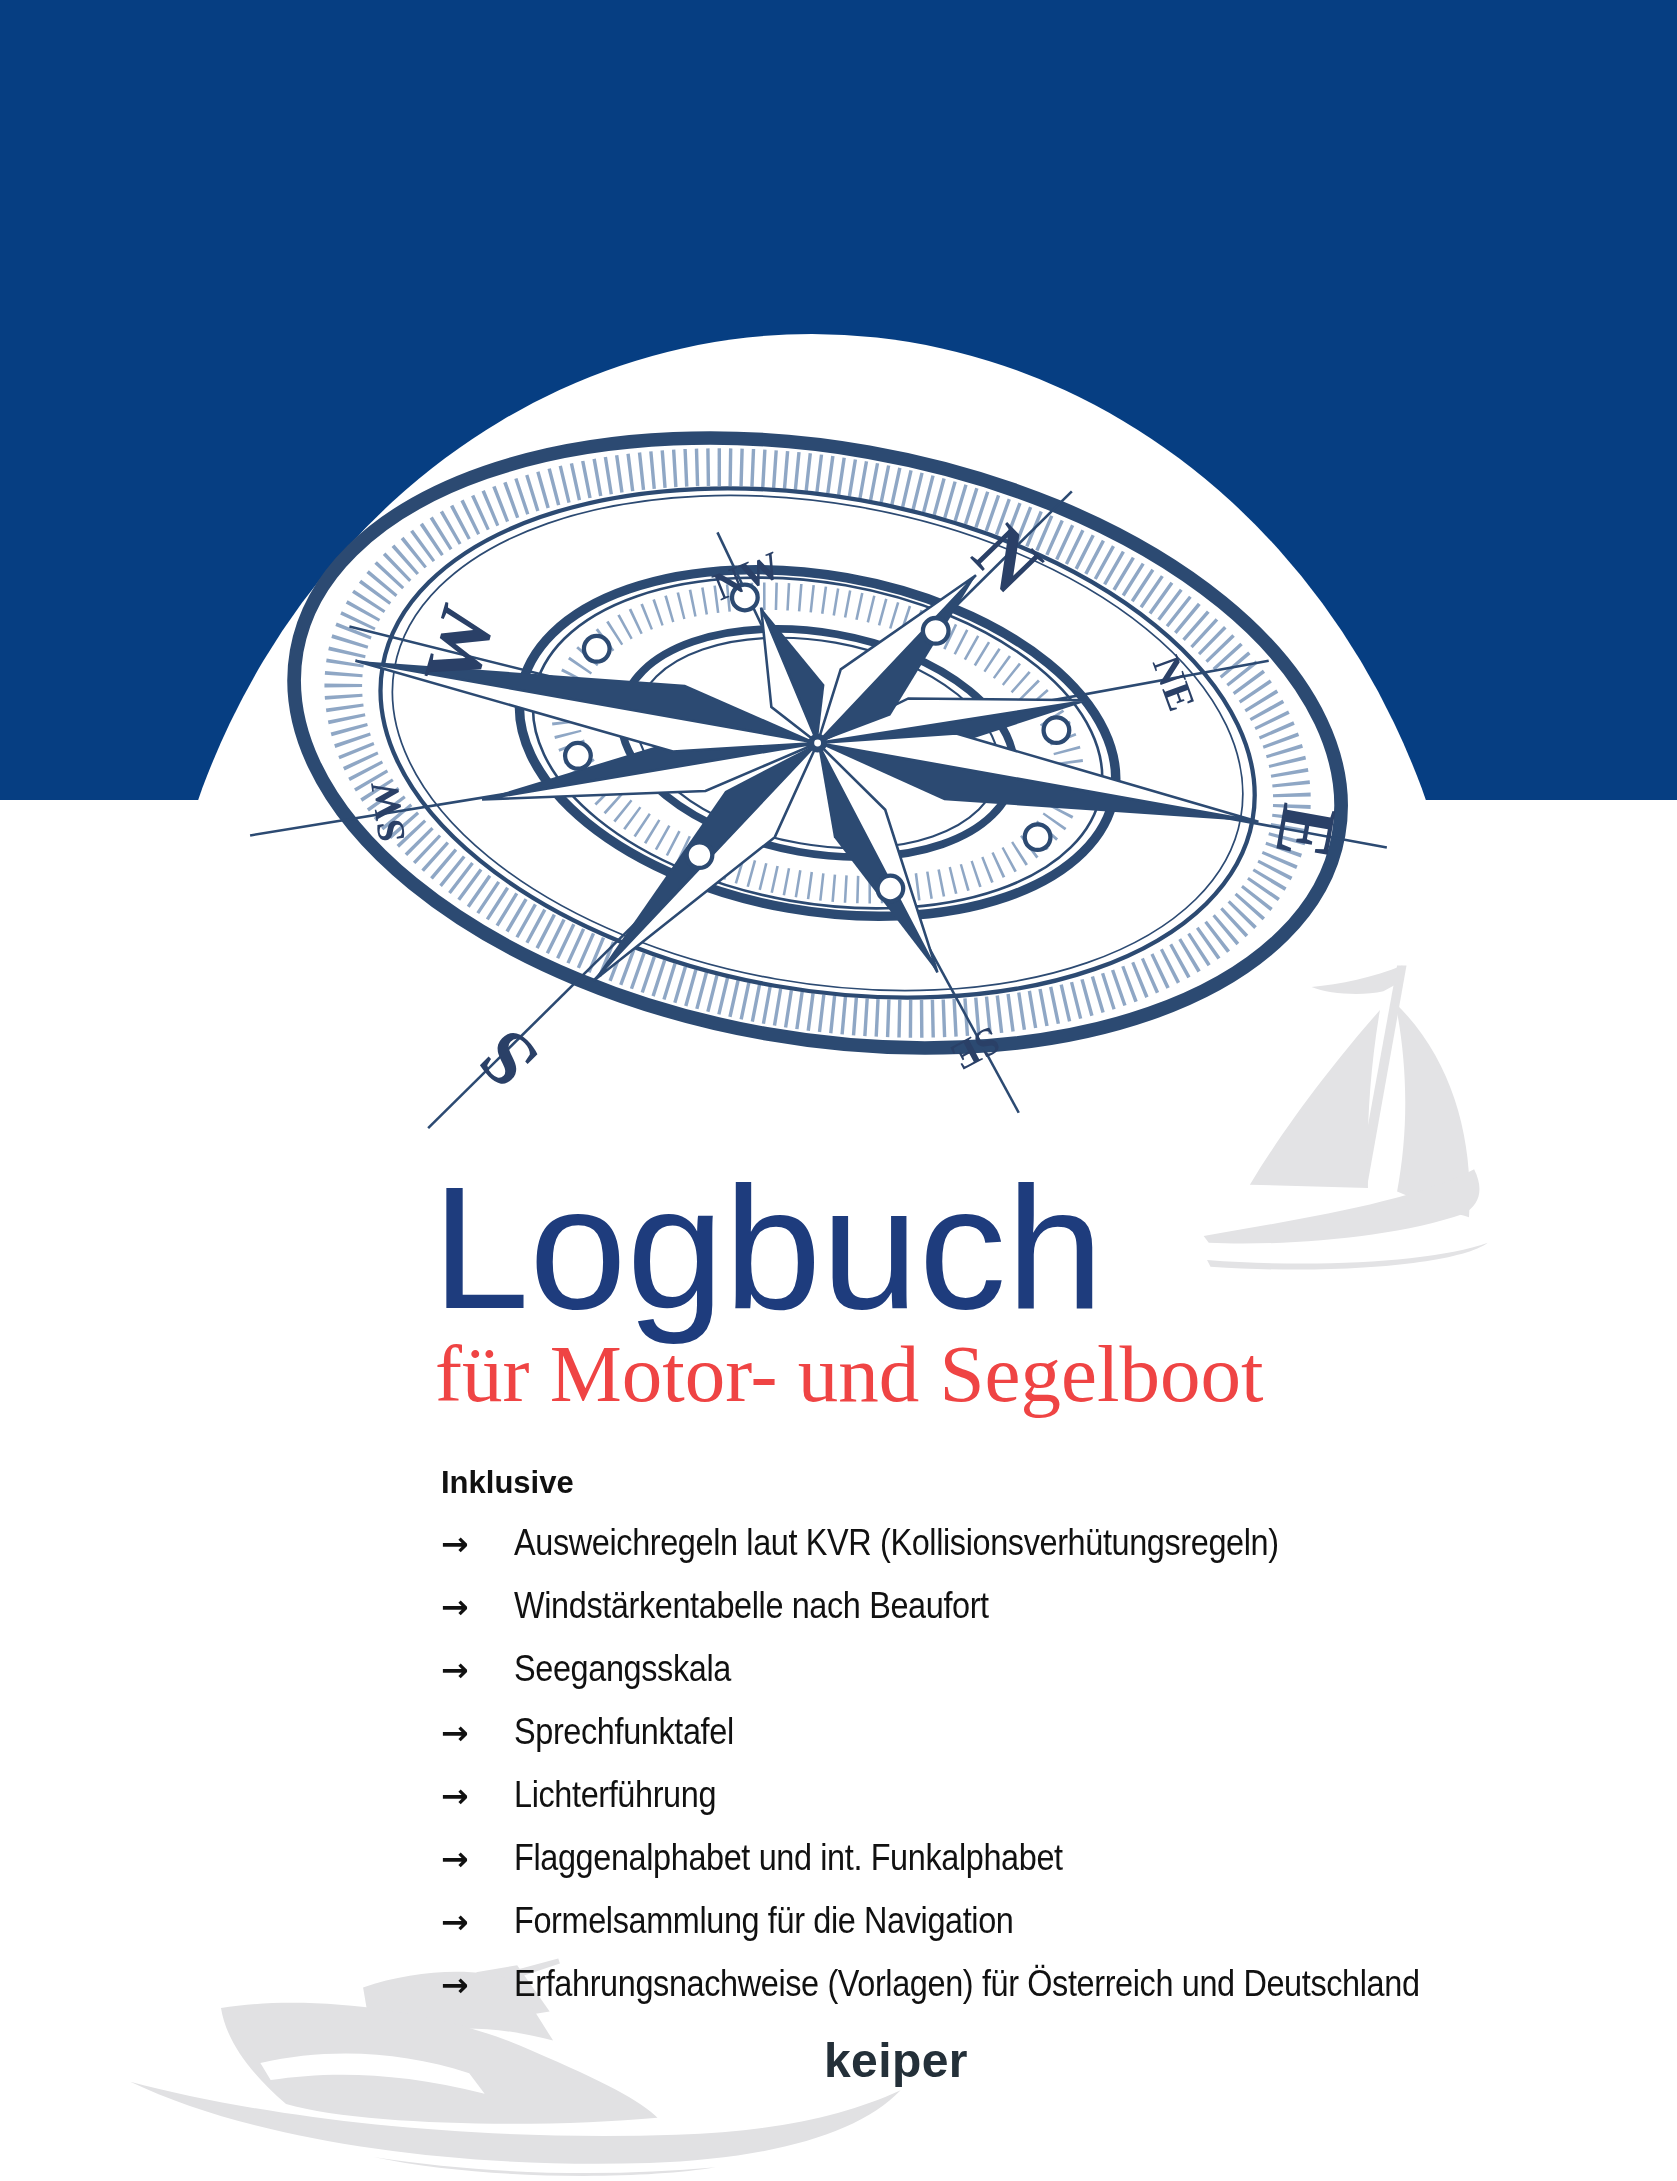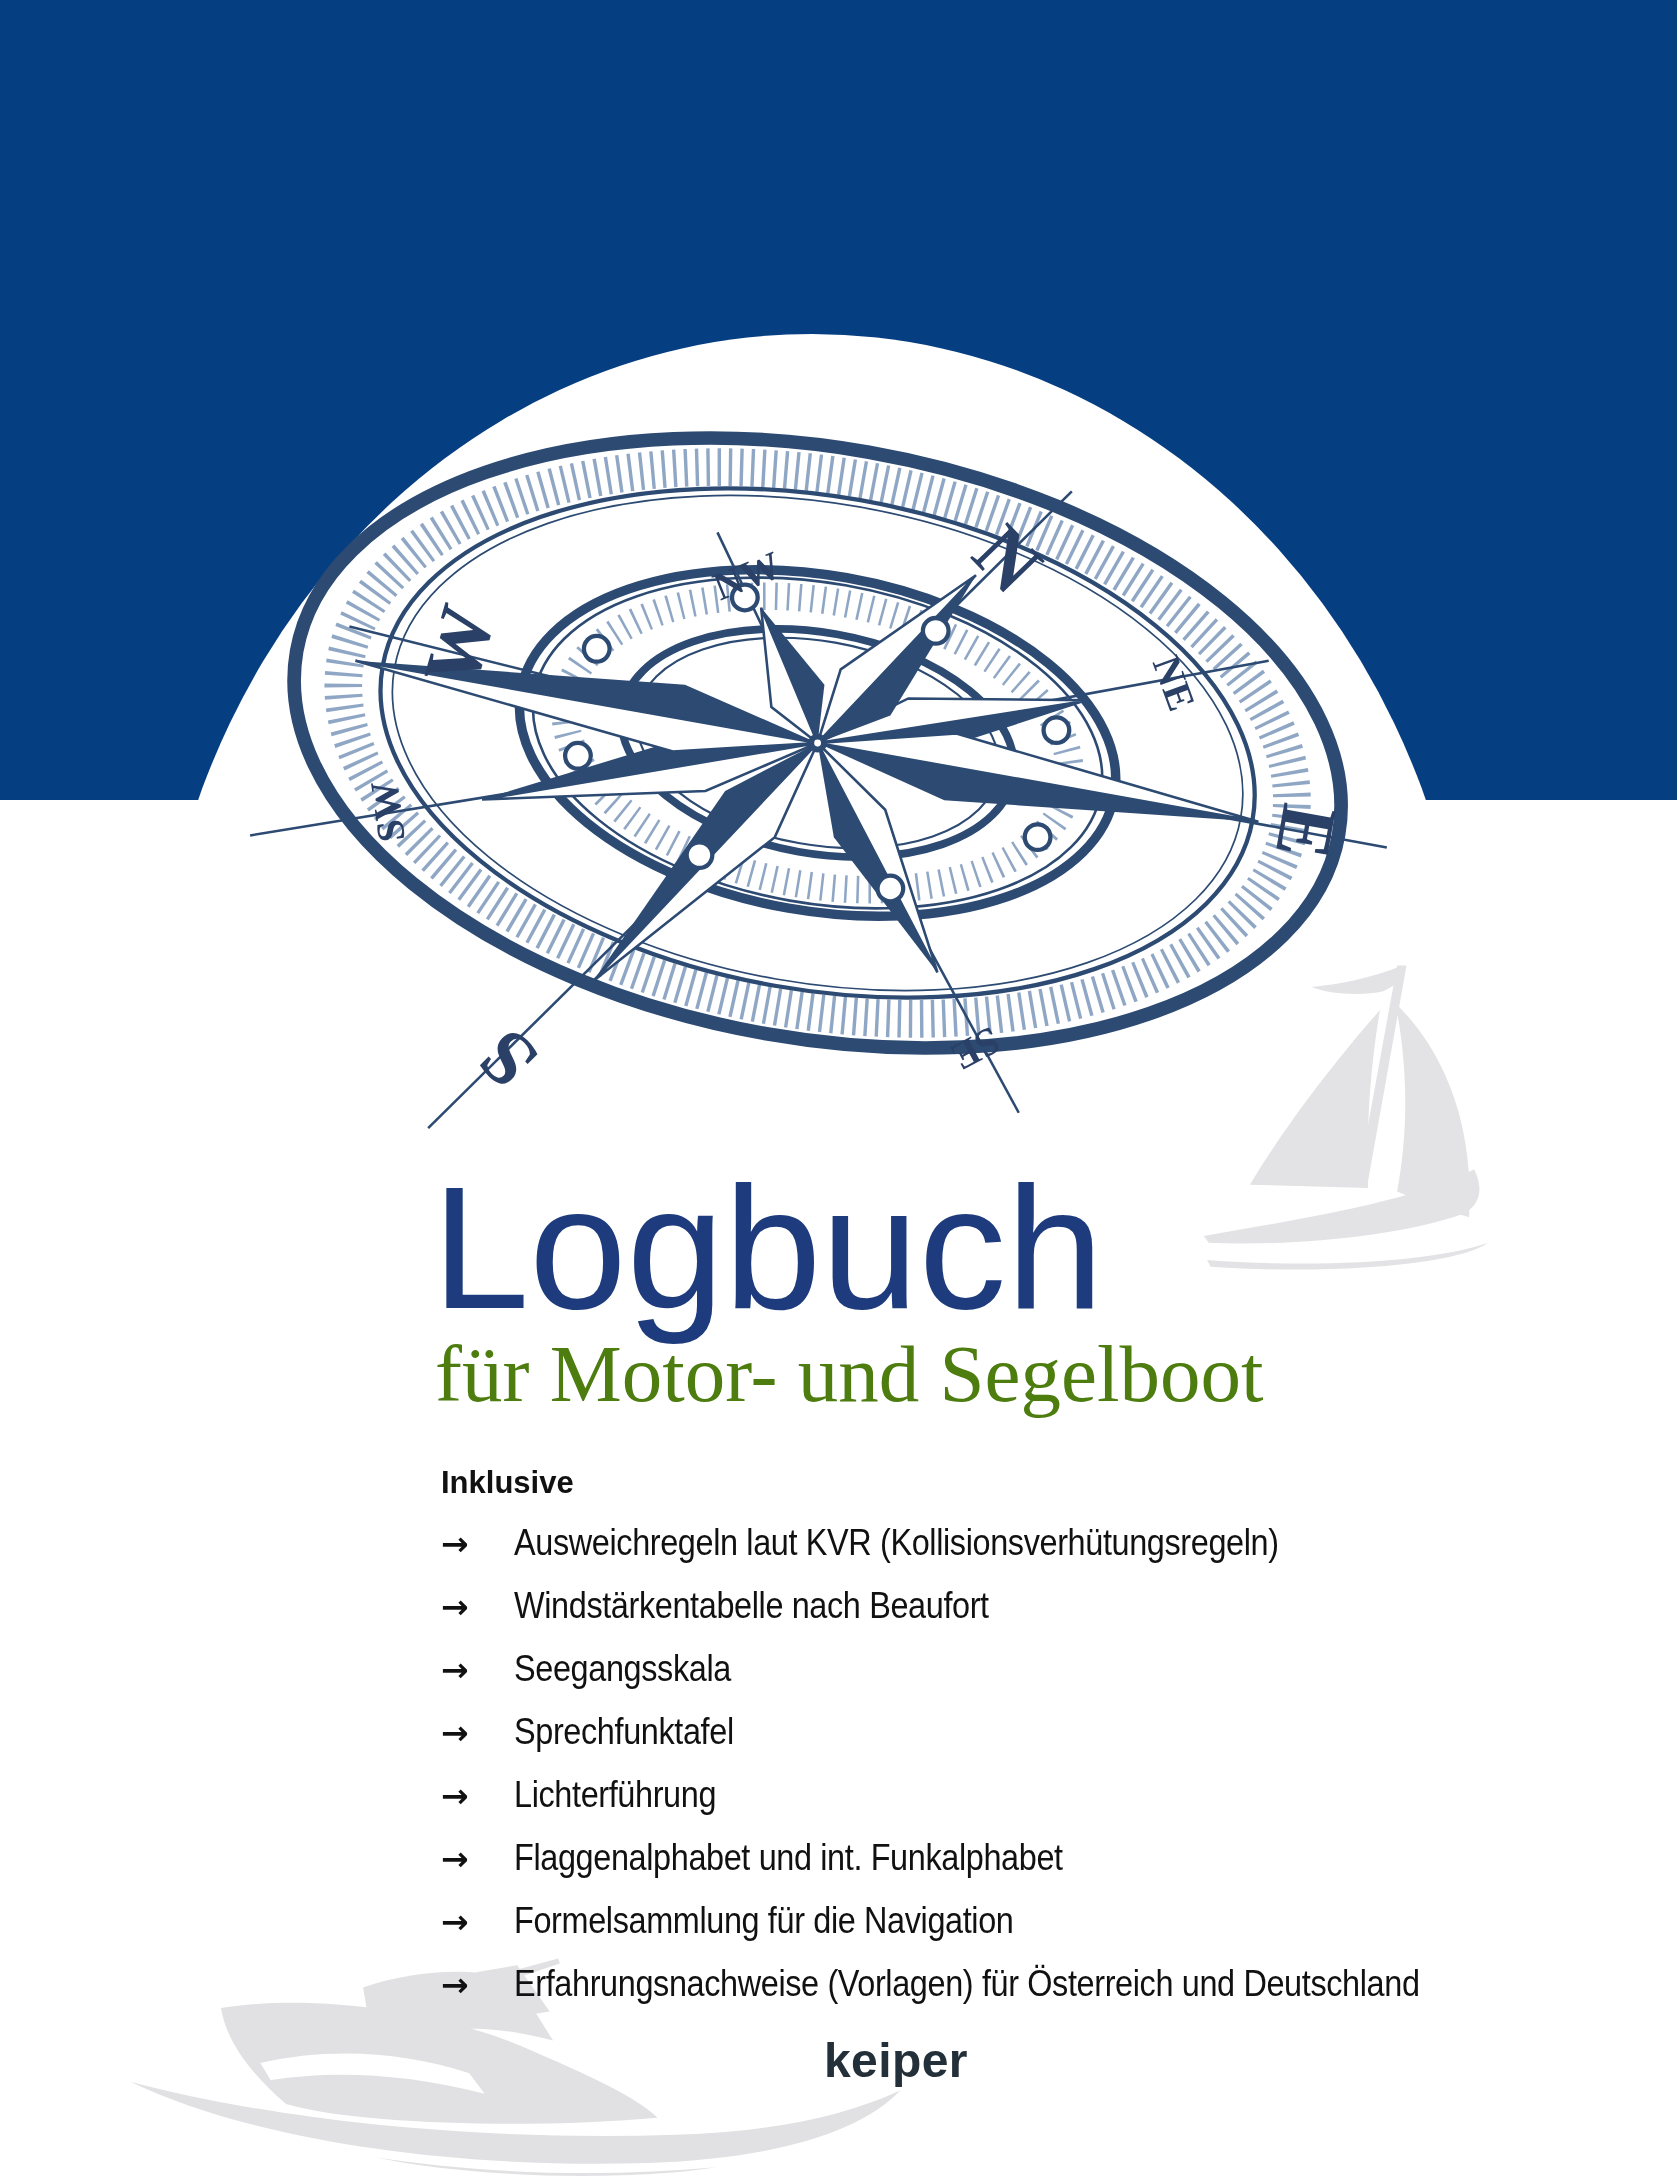--- a/index.html
+++ b/index.html
@@ -17,21 +17,21 @@
   }
   .art{position:absolute;left:0;top:0;width:1678px;height:2181px;pointer-events:none;}
   .title{
     position:absolute;left:432px;top:1160px;
     font-family:Liberation Sans, sans-serif;font-size:175px;line-height:175px;
     color:#1e3c7d;white-space:nowrap;
   }
   .subtitle{
     position:absolute;left:435px;top:1334px;
     font-family:"Liberation Serif",serif;font-size:81px;line-height:81px;
-    color:#4d7c0f;white-space:nowrap;
+    color:#ef4444;white-space:nowrap;
   }
   .includes-heading{
     position:absolute;left:441px;top:1460px;
     font-size:31px;line-height:45px;font-weight:bold;color:#111111;
   }
   .includes-list{
     position:absolute;left:441px;top:1511px;width:1199px;
     list-style:none;margin:0;padding:0;
   }
   .includes-list li{

